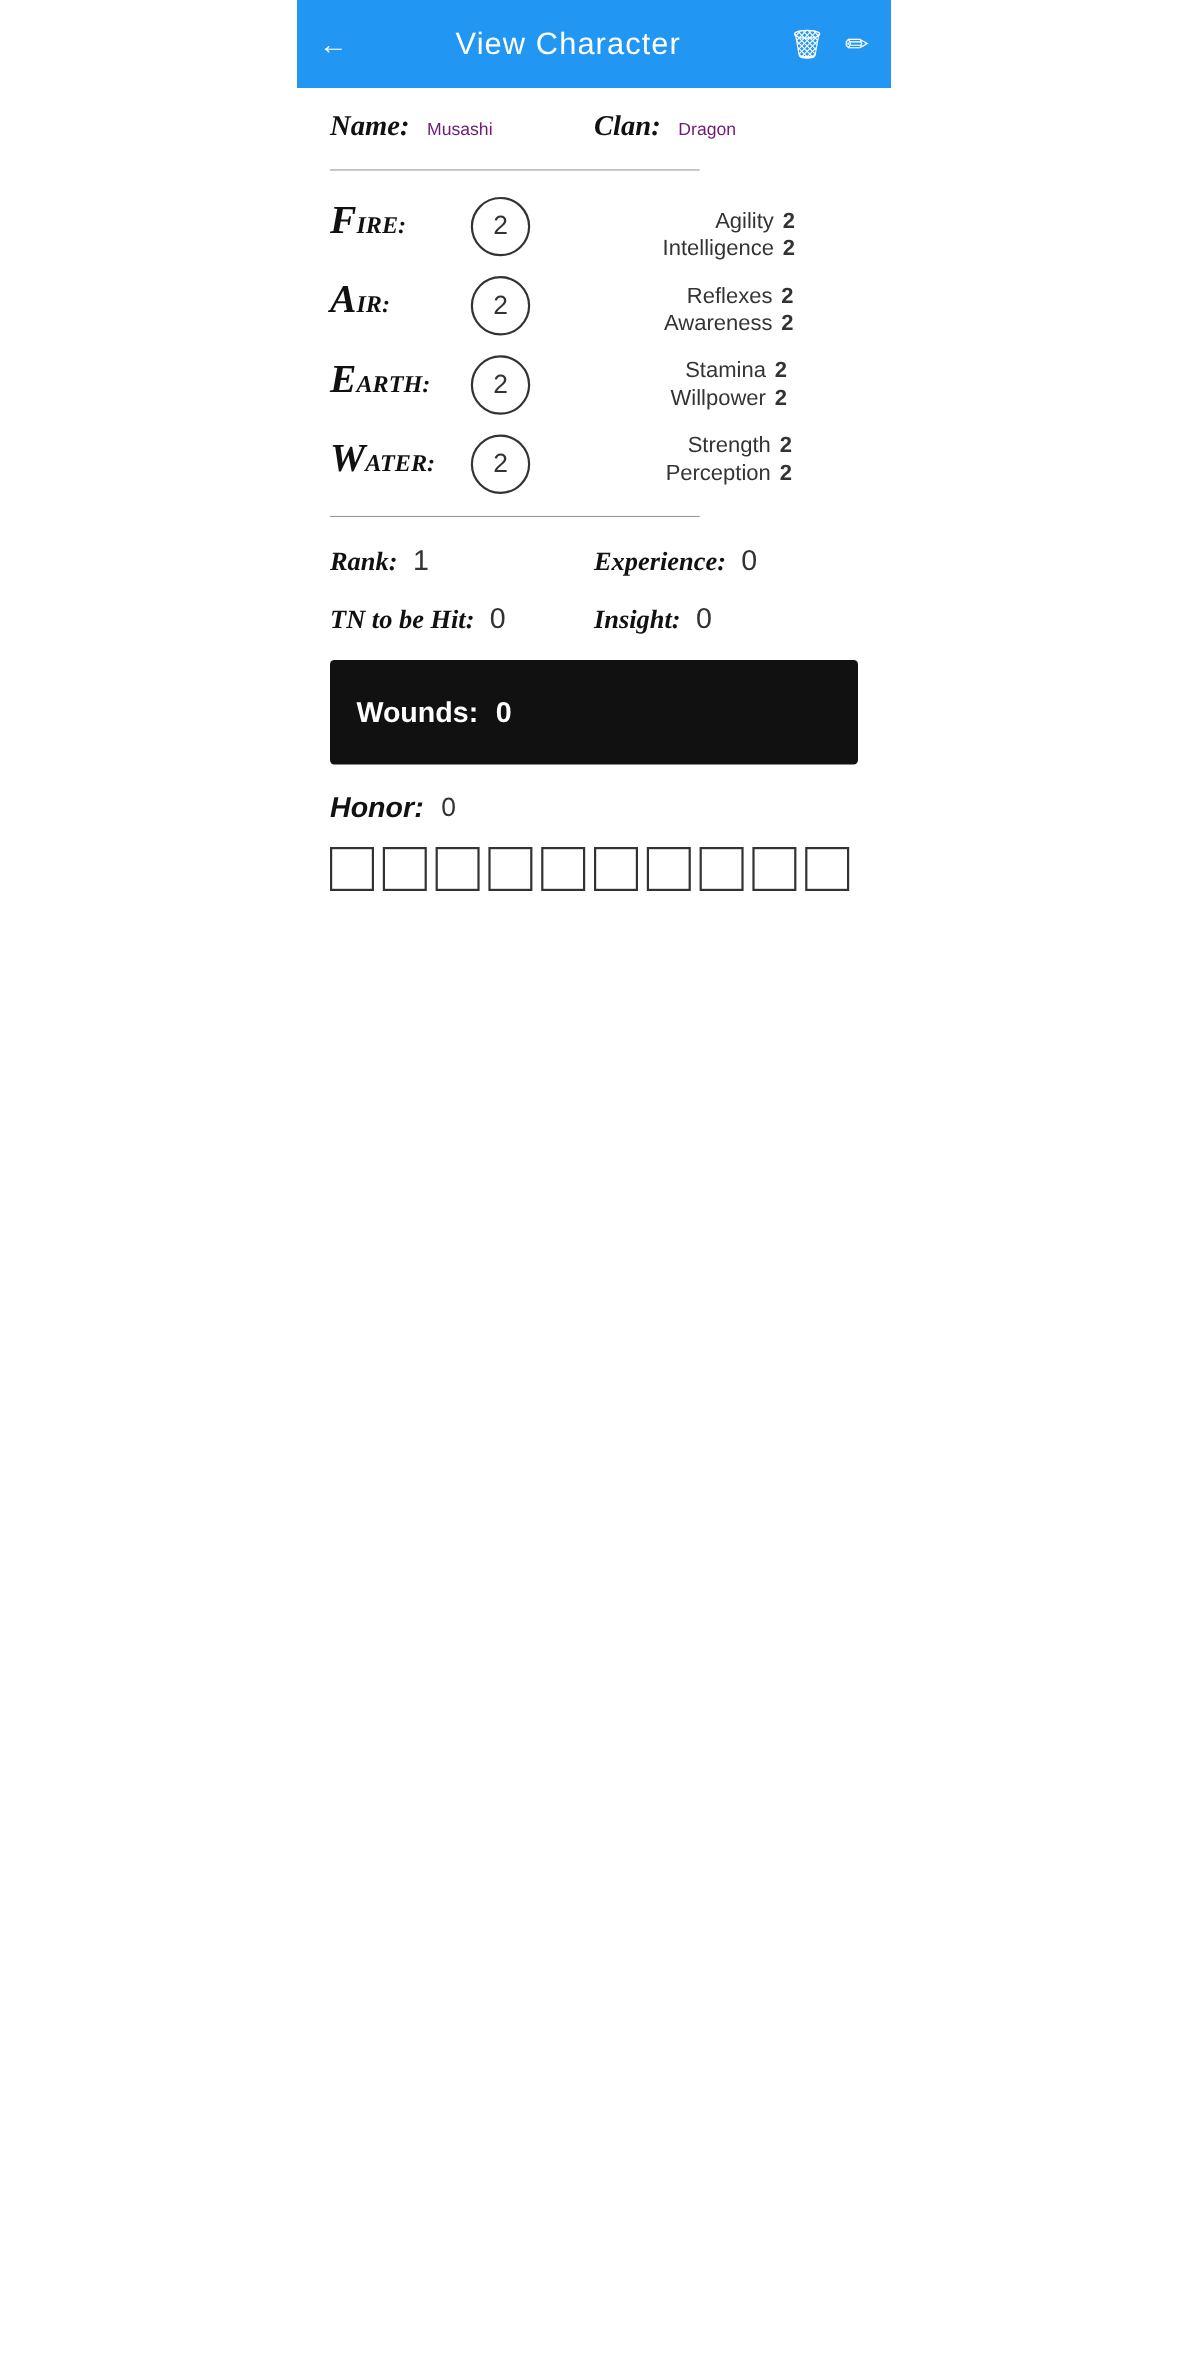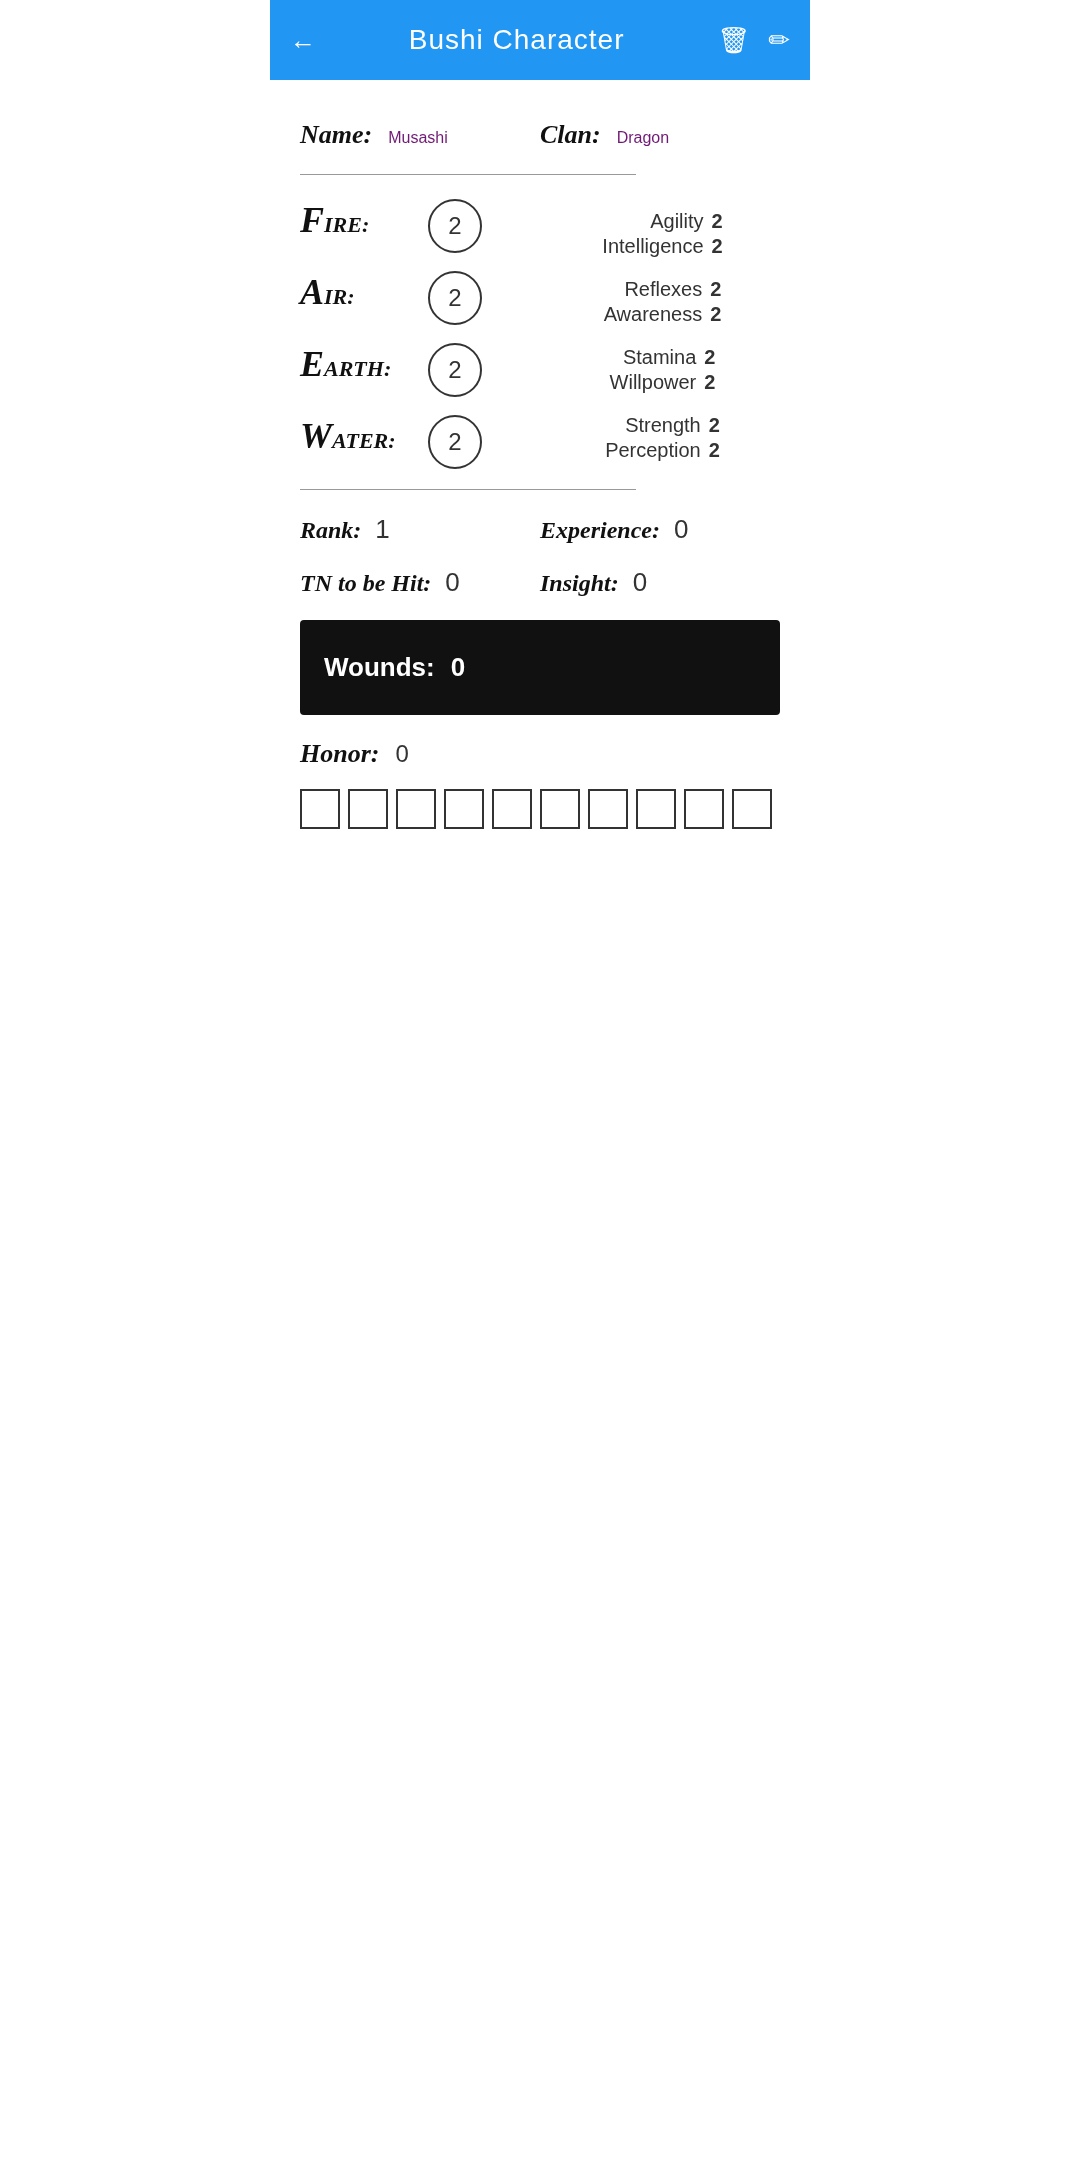--- a/index.html
+++ b/index.html
@@ -36,21 +36,20 @@
 
     .header-icon {
       color: #fff;
       font-size: 26px;
       cursor: pointer;
     }
 
     
     .content {
       padding: 20px 30px;
-      margin-top: 20px;
     }
 
     
     .info-row {
       display: flex;
       align-items: baseline;
       margin-bottom: 24px;
     }
 
     .info-half {
@@ -217,21 +216,21 @@
     }
 
     .honor-row {
       display: flex;
       align-items: center;
       gap: 16px;
       margin-bottom: 20px;
     }
 
     .honor-label {
-      font-family: Liberation Serif, serif;
+      font-family: Liberation Sans, sans-serif;
       font-size: 26px;
       font-weight: bold;
       font-style: italic;
       color: #111;
     }
 
     .honor-value {
       font-size: 24px;
       color: #333;
     }
@@ -255,21 +254,21 @@
     .earth-label::first-letter,
     .water-label::first-letter {
       font-size: 36px;
     }
   </style>
 </head>
 <body>
 
 <div class="header">
   <span class="header-icon">←</span>
-  <span class="header-title">Bushi Character</span>
+  <span class="header-title">View Character</span>
   <div style="display:flex;gap:18px;">
     <span class="header-icon">🗑</span>
     <span class="header-icon">✏</span>
   </div>
 </div>
 
 <div class="content">
 
   <div class="info-row">
     <div class="info-half">

